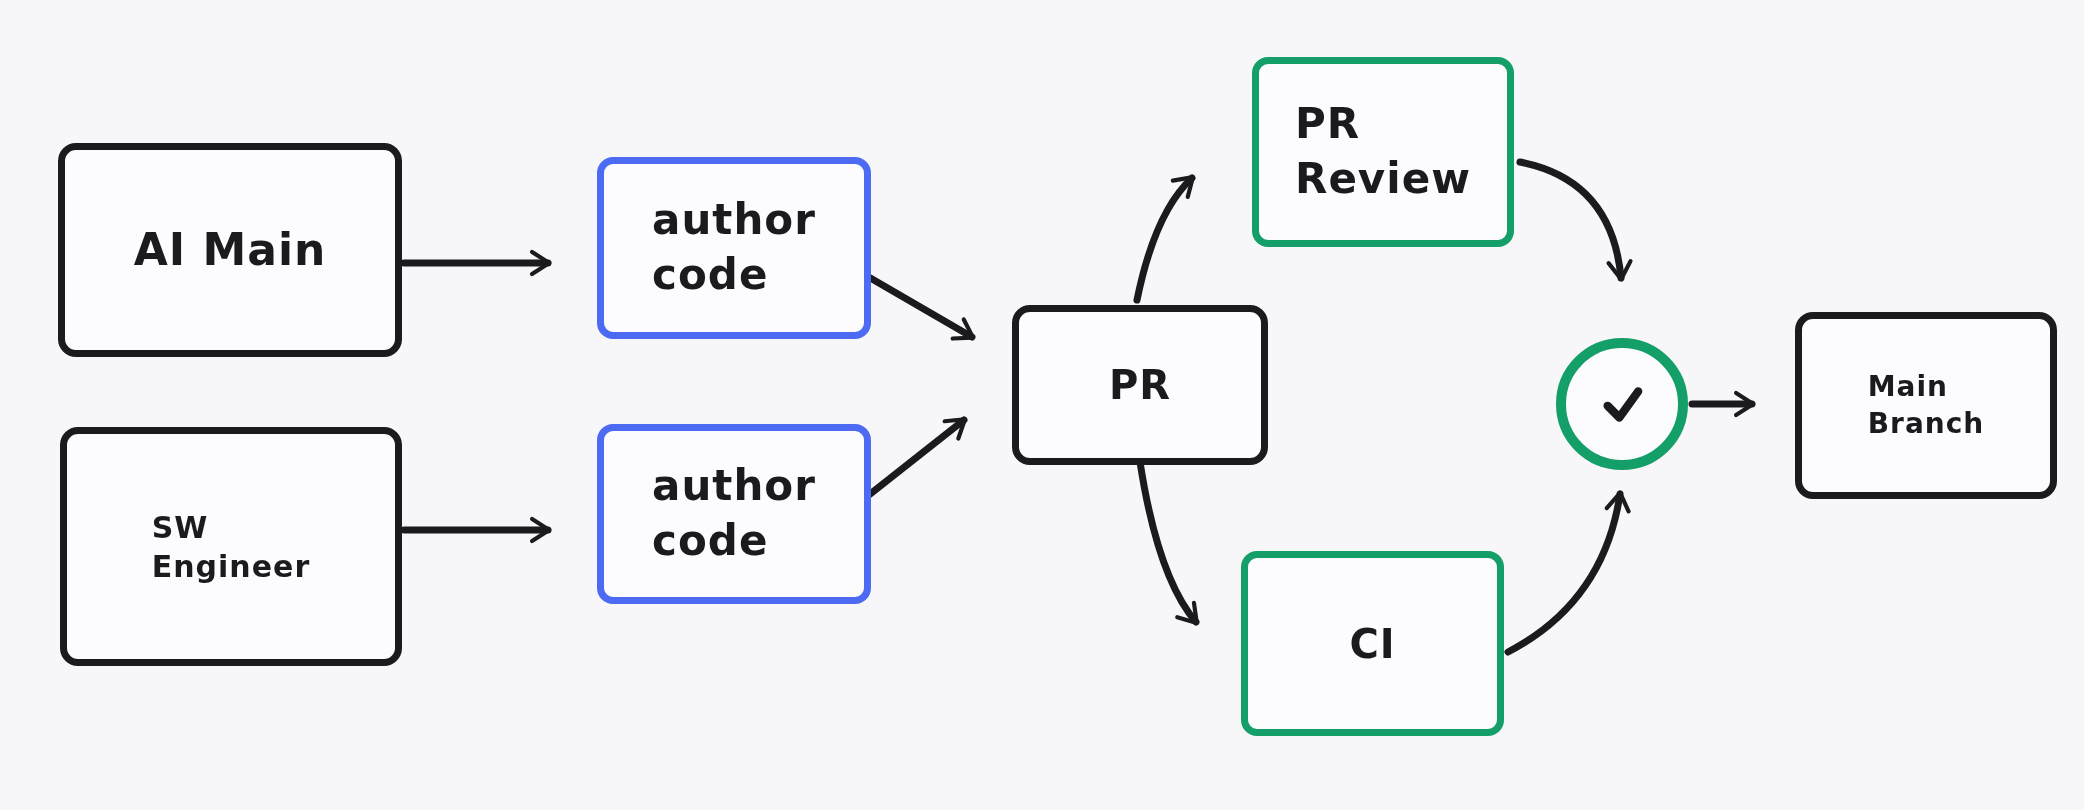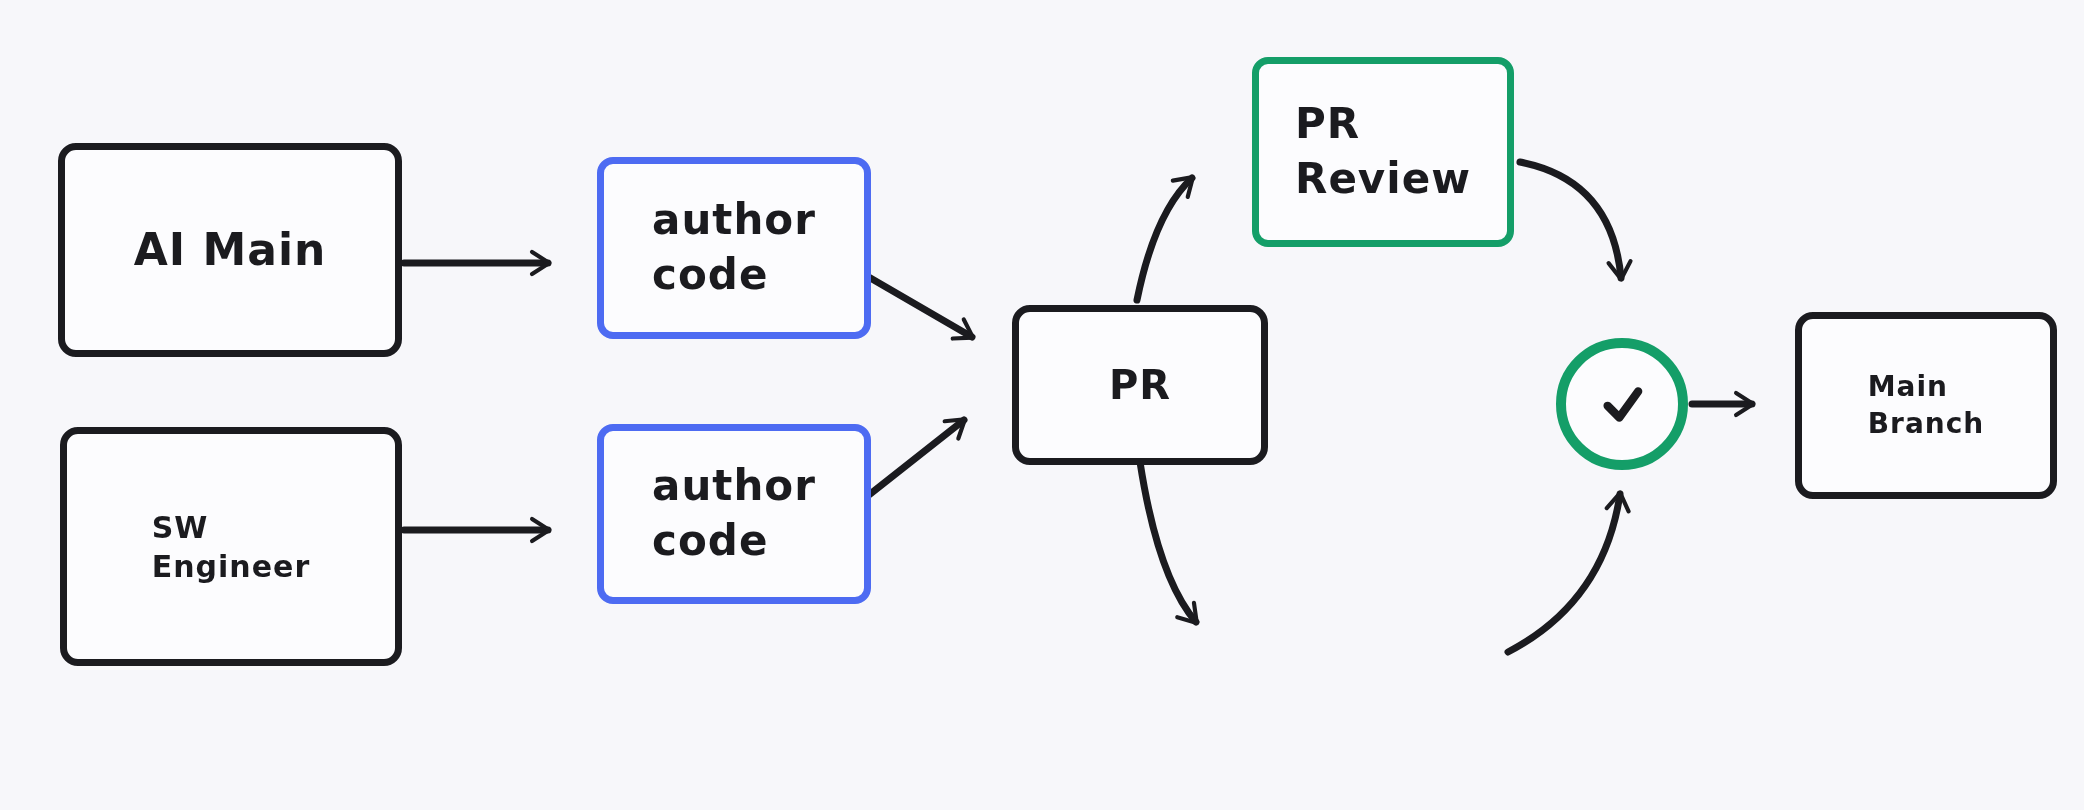--- a/index.html
+++ b/index.html
@@ -84,20 +84,23 @@
 
   <div class="node" style="left:1012px;top:305px;width:256px;height:160px;font-size:40px;">
     <span class="label">PR</span>
   </div>
 
   <div class="node green" style="left:1252px;top:57px;width:262px;height:190px;font-size:42px;">
     <span class="label">PR
 Review</span>
   </div>
 
+  <div class="node green" style="left:1241px;top:551px;width:263px;height:185px;font-size:40px;">
+    <span class="label">CI</span>
+  </div>
 
   <div class="node circle" style="left:1556px;top:338px;width:132px;height:132px;">
     <svg class="check-svg" viewBox="0 0 40 40" xmlns="http://www.w3.org/2000/svg">
       <path d="M12 21 L18.5 27.5 L29 13"></path>
     </svg>
   </div>
 
   <div class="node" style="left:1795px;top:312px;width:262px;height:187px;font-size:28px;">
     <span class="label">Main
 Branch</span>

